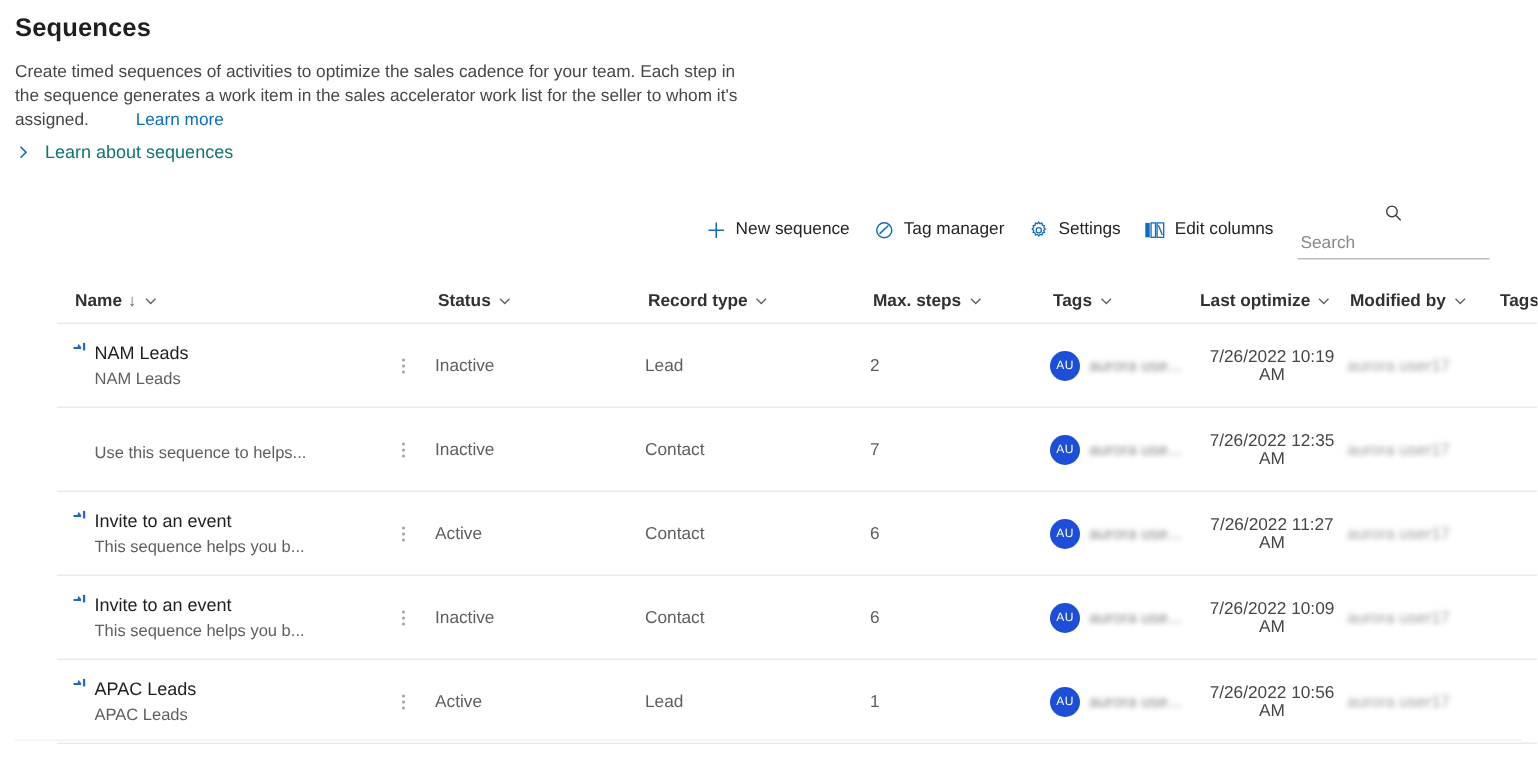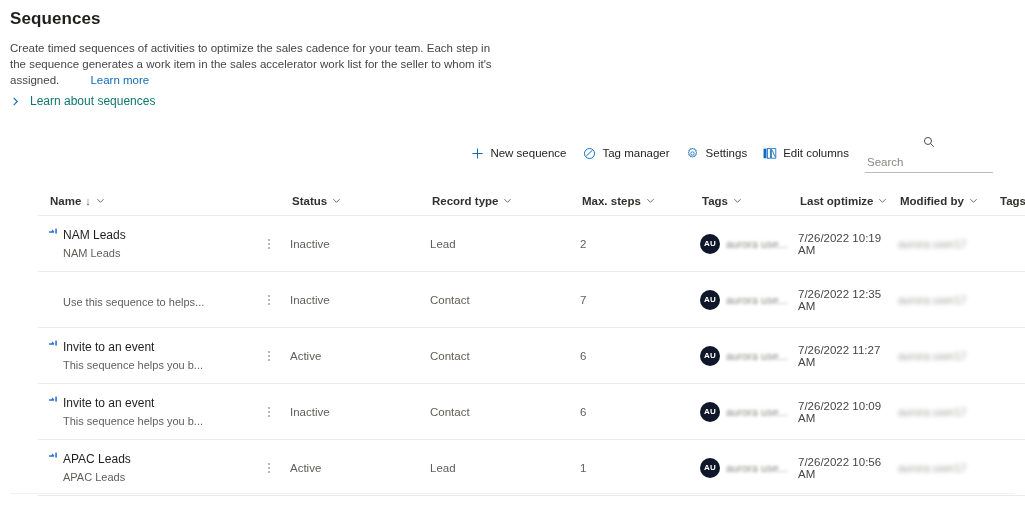--- a/index.html
+++ b/index.html
@@ -107,28 +107,28 @@
   .seq-desc {
     font-size: 11px; color: #605e5c; margin-left: 15px; margin-top: 5px;
     white-space: nowrap; overflow: hidden; text-overflow: ellipsis; max-width: 175px;
   }
 
   .kebab { display:flex; flex-direction: column; align-items:center; gap:2px; cursor:pointer; padding: 4px 6px; }
   .kebab span { width: 2px; height: 2px; background: #a19f9d; border-radius: 50%; display:block; }
 
   .cell-text { font-size: 11.5px; color: #605e5c; }
   .cell-num  { font-size: 11.5px; color: #605e5c; }
-  .cell-date { font-size: 11.5px; color: #484644; }
+  .cell-date { font-size: 11.5px; color: #484644; text-align: center; }
 
   .owner-cell { display: flex; align-items: center; gap: 6px; }
   .avatar {
     width: 20px; height: 20px; flex: 0 0 20px; border-radius: 50%;
-    background: #0f172a; color: #ffffff;
+    background: #1d4ed8; color: #ffffff;
     display: flex; align-items: center; justify-content: center;
-    font-size: 8px; font-weight: 700; letter-spacing: 0.2px;
+    font-size: 8px; font-weight: 400; letter-spacing: 0.2px;
   }
   .redacted {
     font-size: 11px; color: #8a8886;
     filter: blur(1.6px);
     white-space: nowrap; overflow: hidden; text-overflow: ellipsis;
     max-width: 66px;
   }
   .redacted-wide {
     font-size: 11px; color: #a19f9d;
     filter: blur(1.9px);

